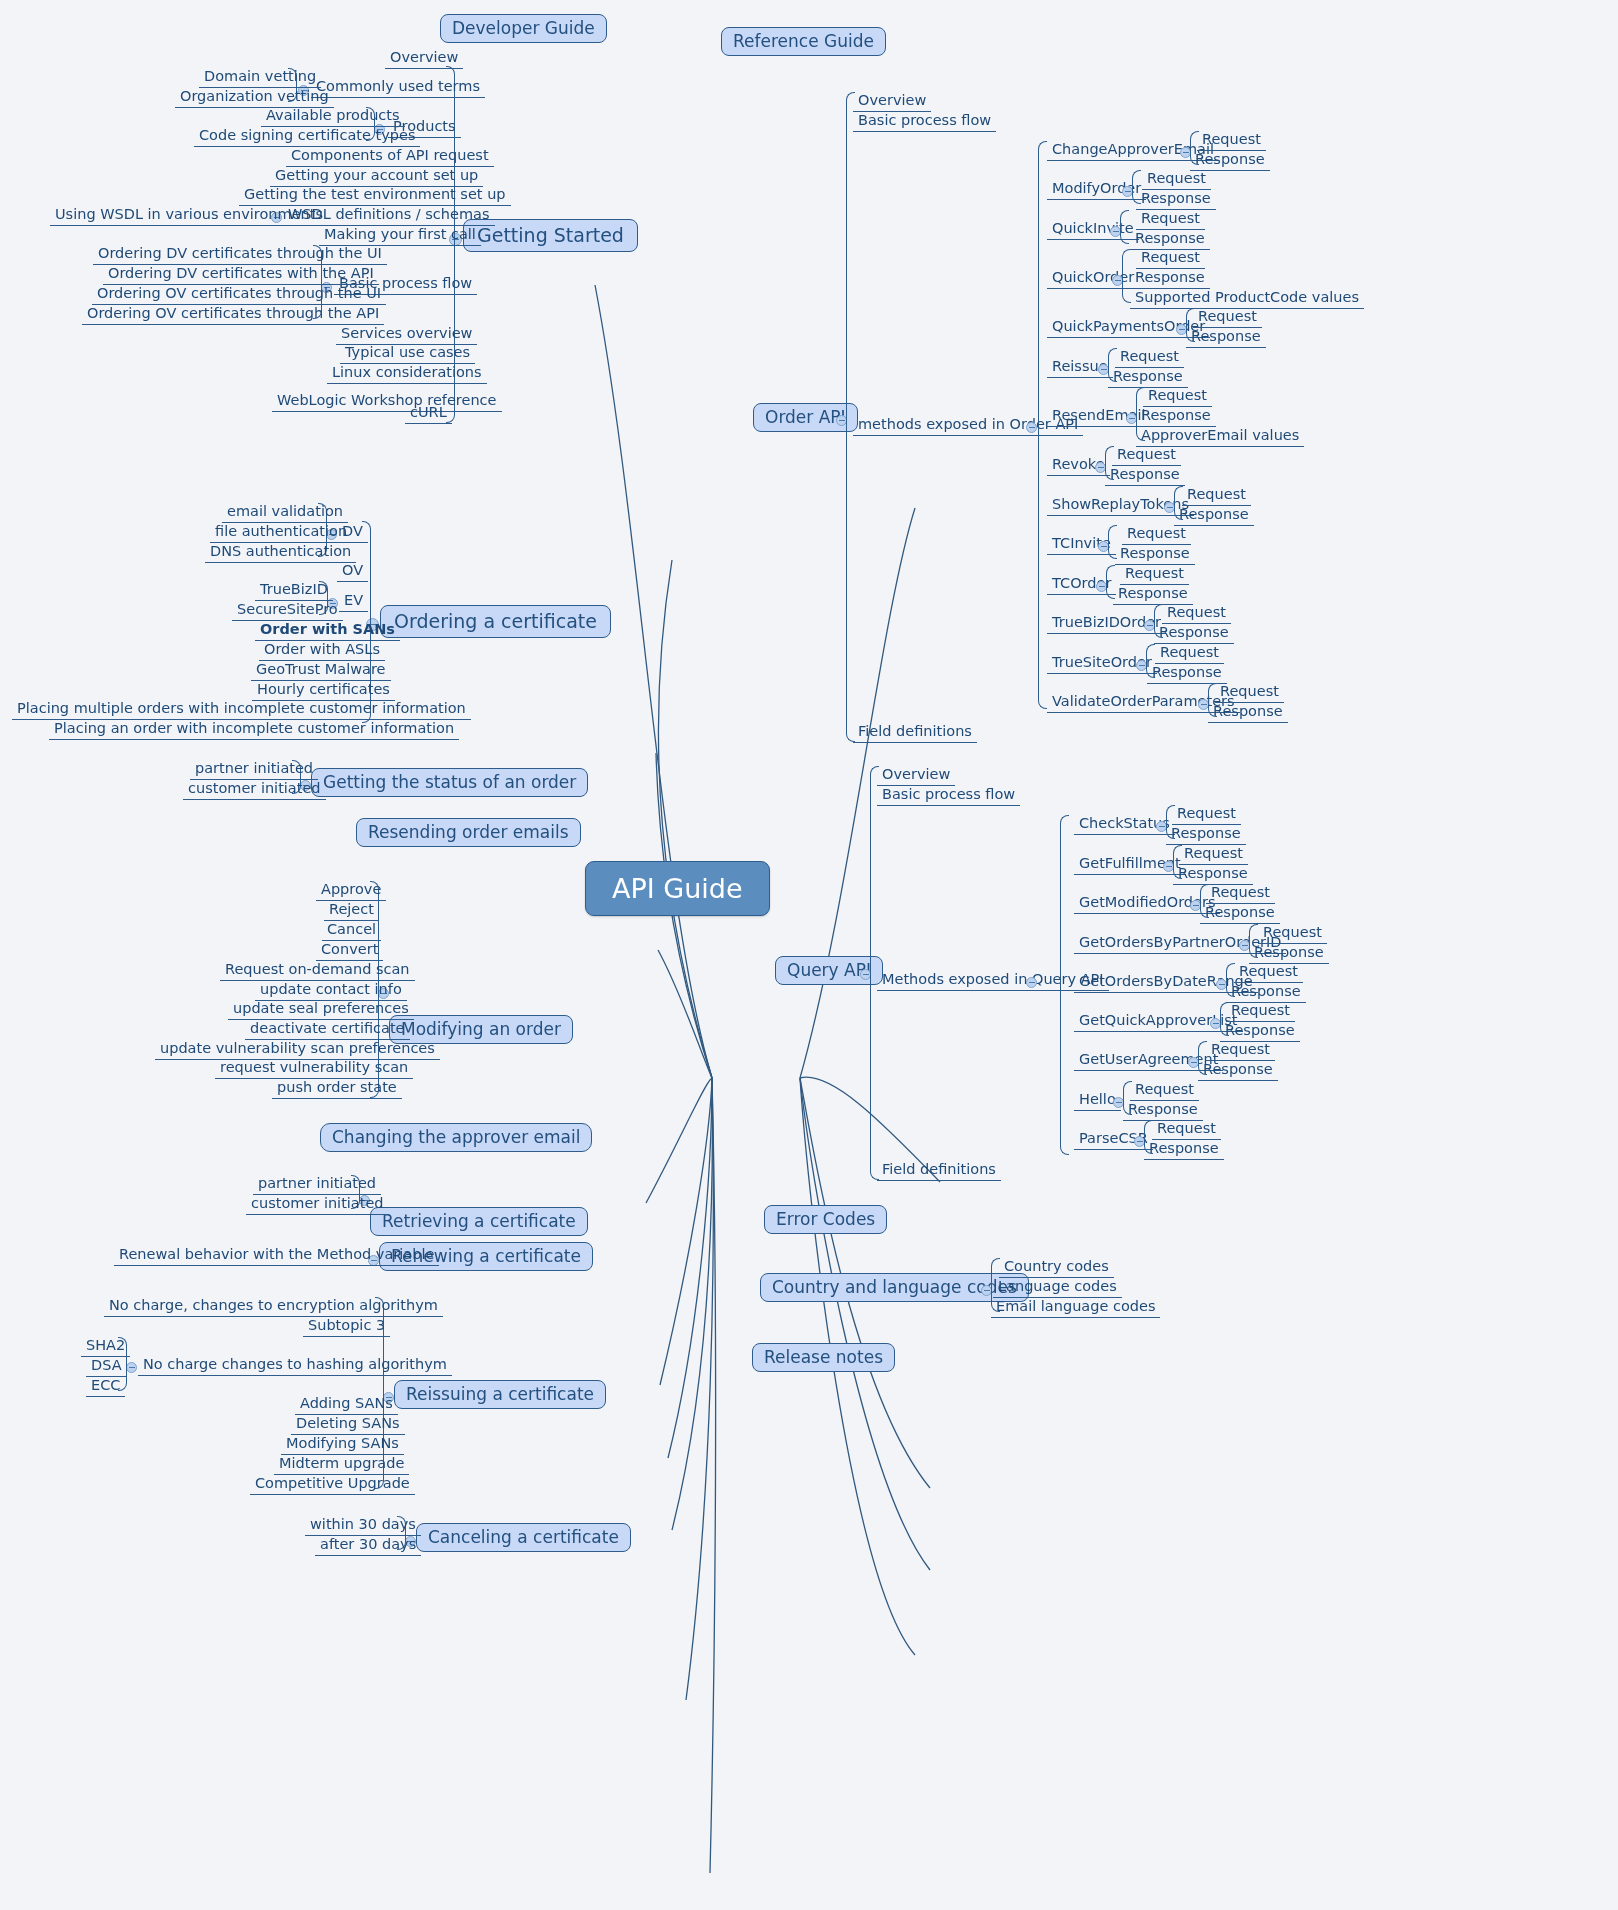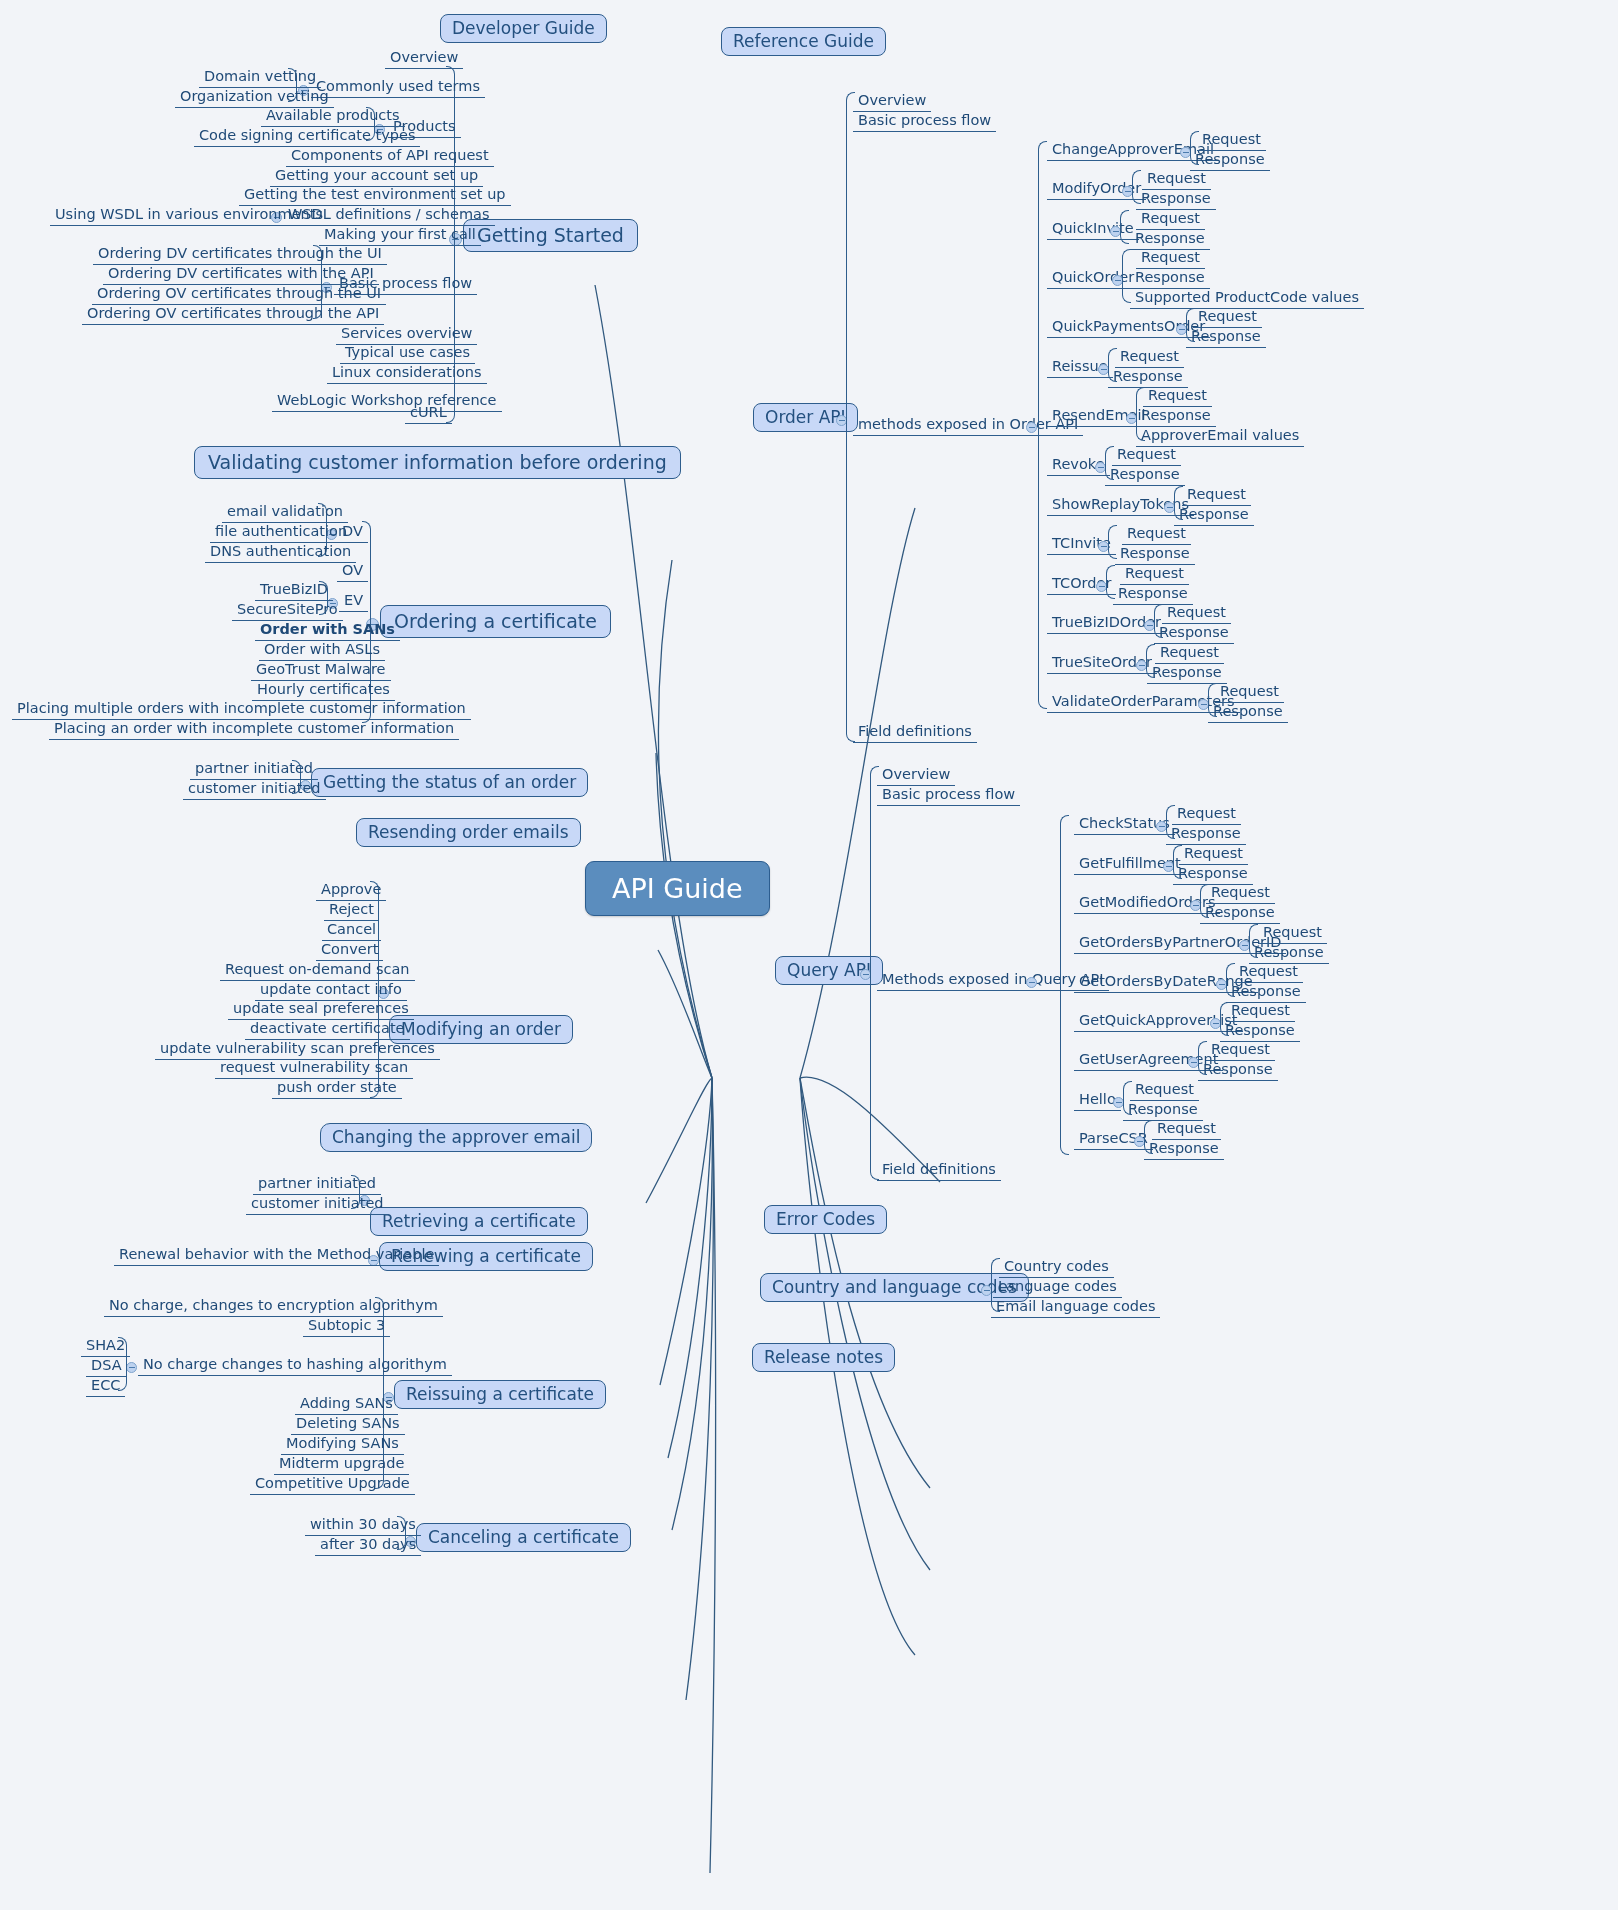--- a/index.html
+++ b/index.html
@@ -129,21 +129,20 @@
   <div class="node leaf" style="left:194px;top:127px;">Code signing certificate types</div>
 
   <div class="node leaf" style="left:50px;top:206px;">Using WSDL in various environments</div>
 
   <div class="bracket right" style="left:313px;top:245px;width:8px;height:72px;"></div>
   <div class="node leaf" style="left:93px;top:245px;">Ordering DV certificates through the UI</div>
   <div class="node leaf" style="left:103px;top:265px;">Ordering DV certificates with the API</div>
   <div class="node leaf" style="left:92px;top:285px;">Ordering OV certificates through the UI</div>
   <div class="node leaf" style="left:82px;top:305px;">Ordering OV certificates through the API</div>
 
-  <div class="node lvl1" style="left:194px;top:446px;">Validating customer information before ordering</div>
 
   <div class="node lvl1" style="left:380px;top:605px;">Ordering a certificate</div>
   <div class="toggle" style="left:366px;top:618px;"></div>
 
   <div class="bracket right" style="left:362px;top:521px;width:8px;height:200px;"></div>
 
   <div class="node leaf" style="left:337px;top:523px;">DV</div>
   <div class="toggle t-sm" style="left:326px;top:529px;"></div>
   <div class="node leaf" style="left:337px;top:562px;">OV</div>
   <div class="node leaf" style="left:339px;top:592px;">EV</div>

